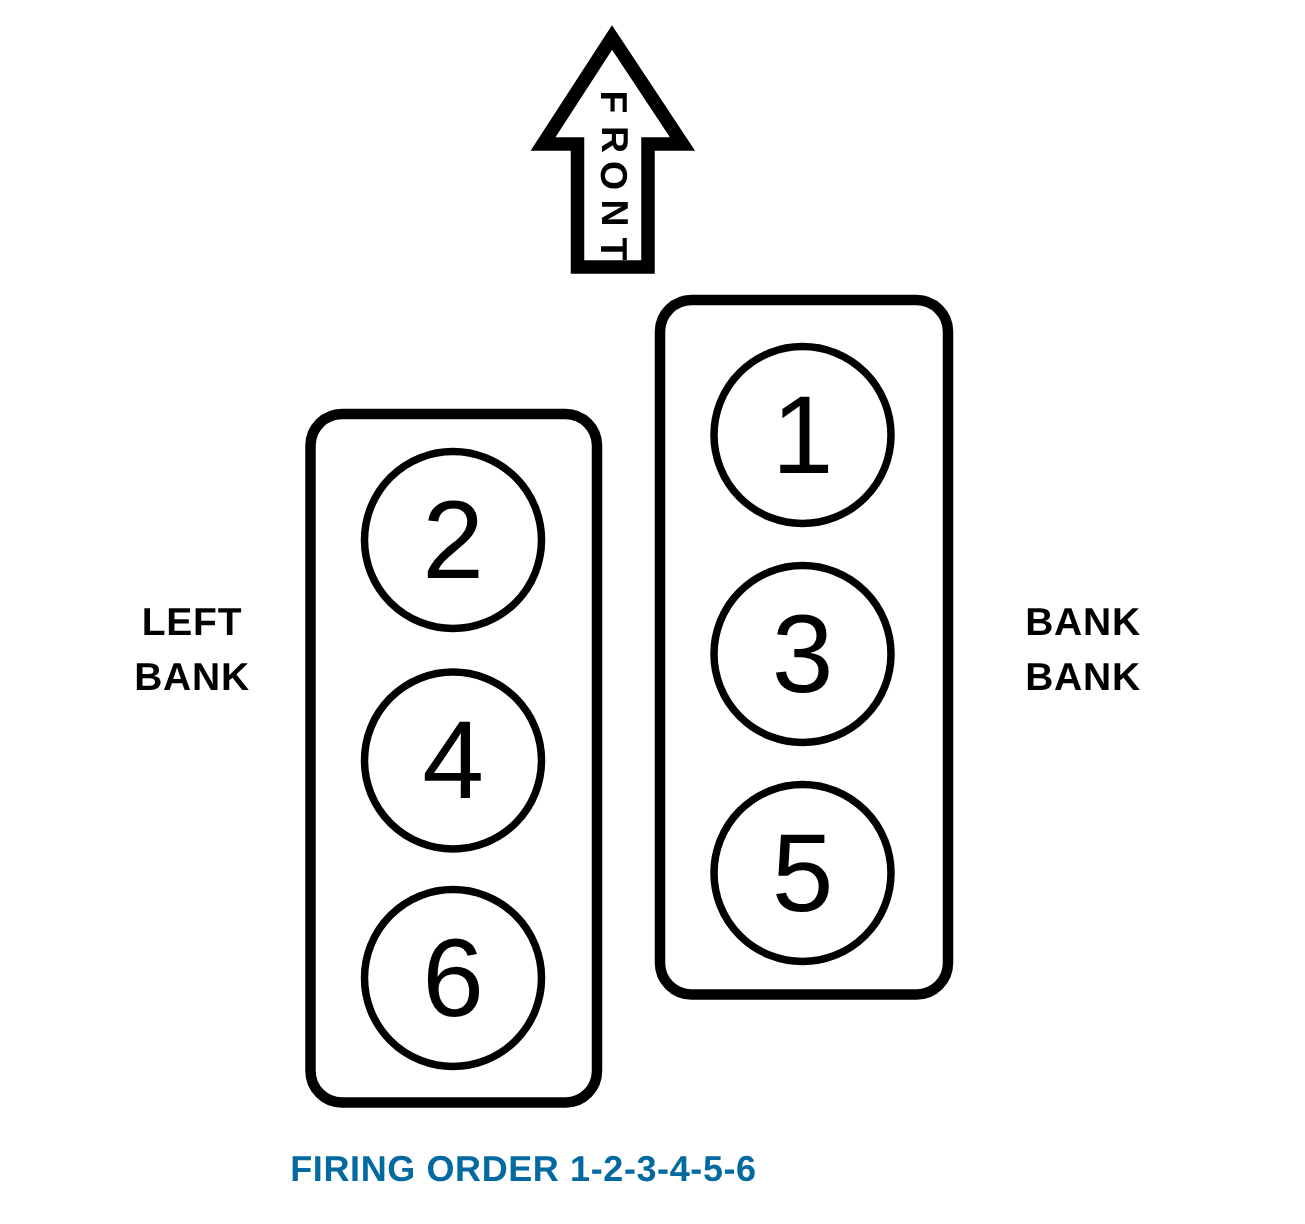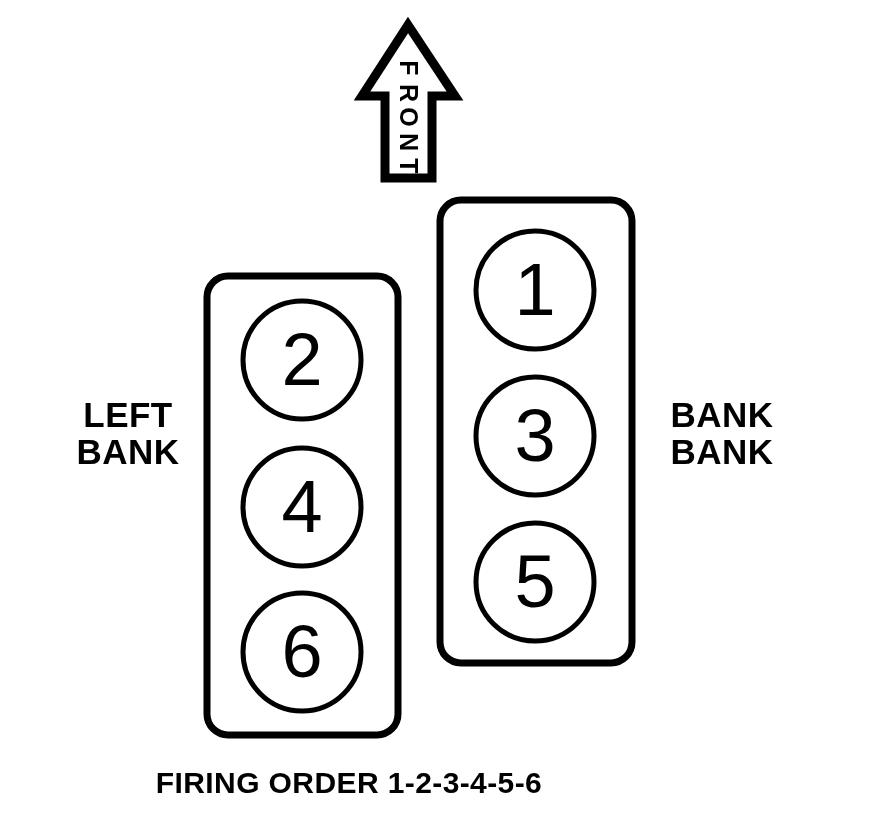--- a/index.html
+++ b/index.html
@@ -29,40 +29,40 @@
     width: 870px;
     height: 816px;
   }
 
   
   .bank-label {
     position: absolute;
     text-align: center;
     font-family: "Liberation Sans", sans-serif;
     font-weight: bold;
-    font-size: 35px;
+    font-size: 26px;
     line-height: 37px;
     letter-spacing: 0.5px;
     color: #000000;
     white-space: nowrap;
   }
   #left-bank-label  { left: 18px;  top: 396px; width: 220px; }
   #right-bank-label { left: 612px; top: 396px; width: 220px; }
 
   #firing-order-caption {
     position: absolute;
     left: 0;
     top: 766px;
     width: 698px;
     text-align: center;
     font-family: "Liberation Sans", sans-serif;
     font-weight: bold;
-    font-size: 30px;
+    font-size: 24px;
     letter-spacing: 0.4px;
-    color: #000000;
+    color: #0369a1;
     white-space: nowrap;
   }
 
   
   #front-arrow-text {
     position: absolute;
     left: 386px;
     top: 56px;
     width: 46px;
     height: 122px;

